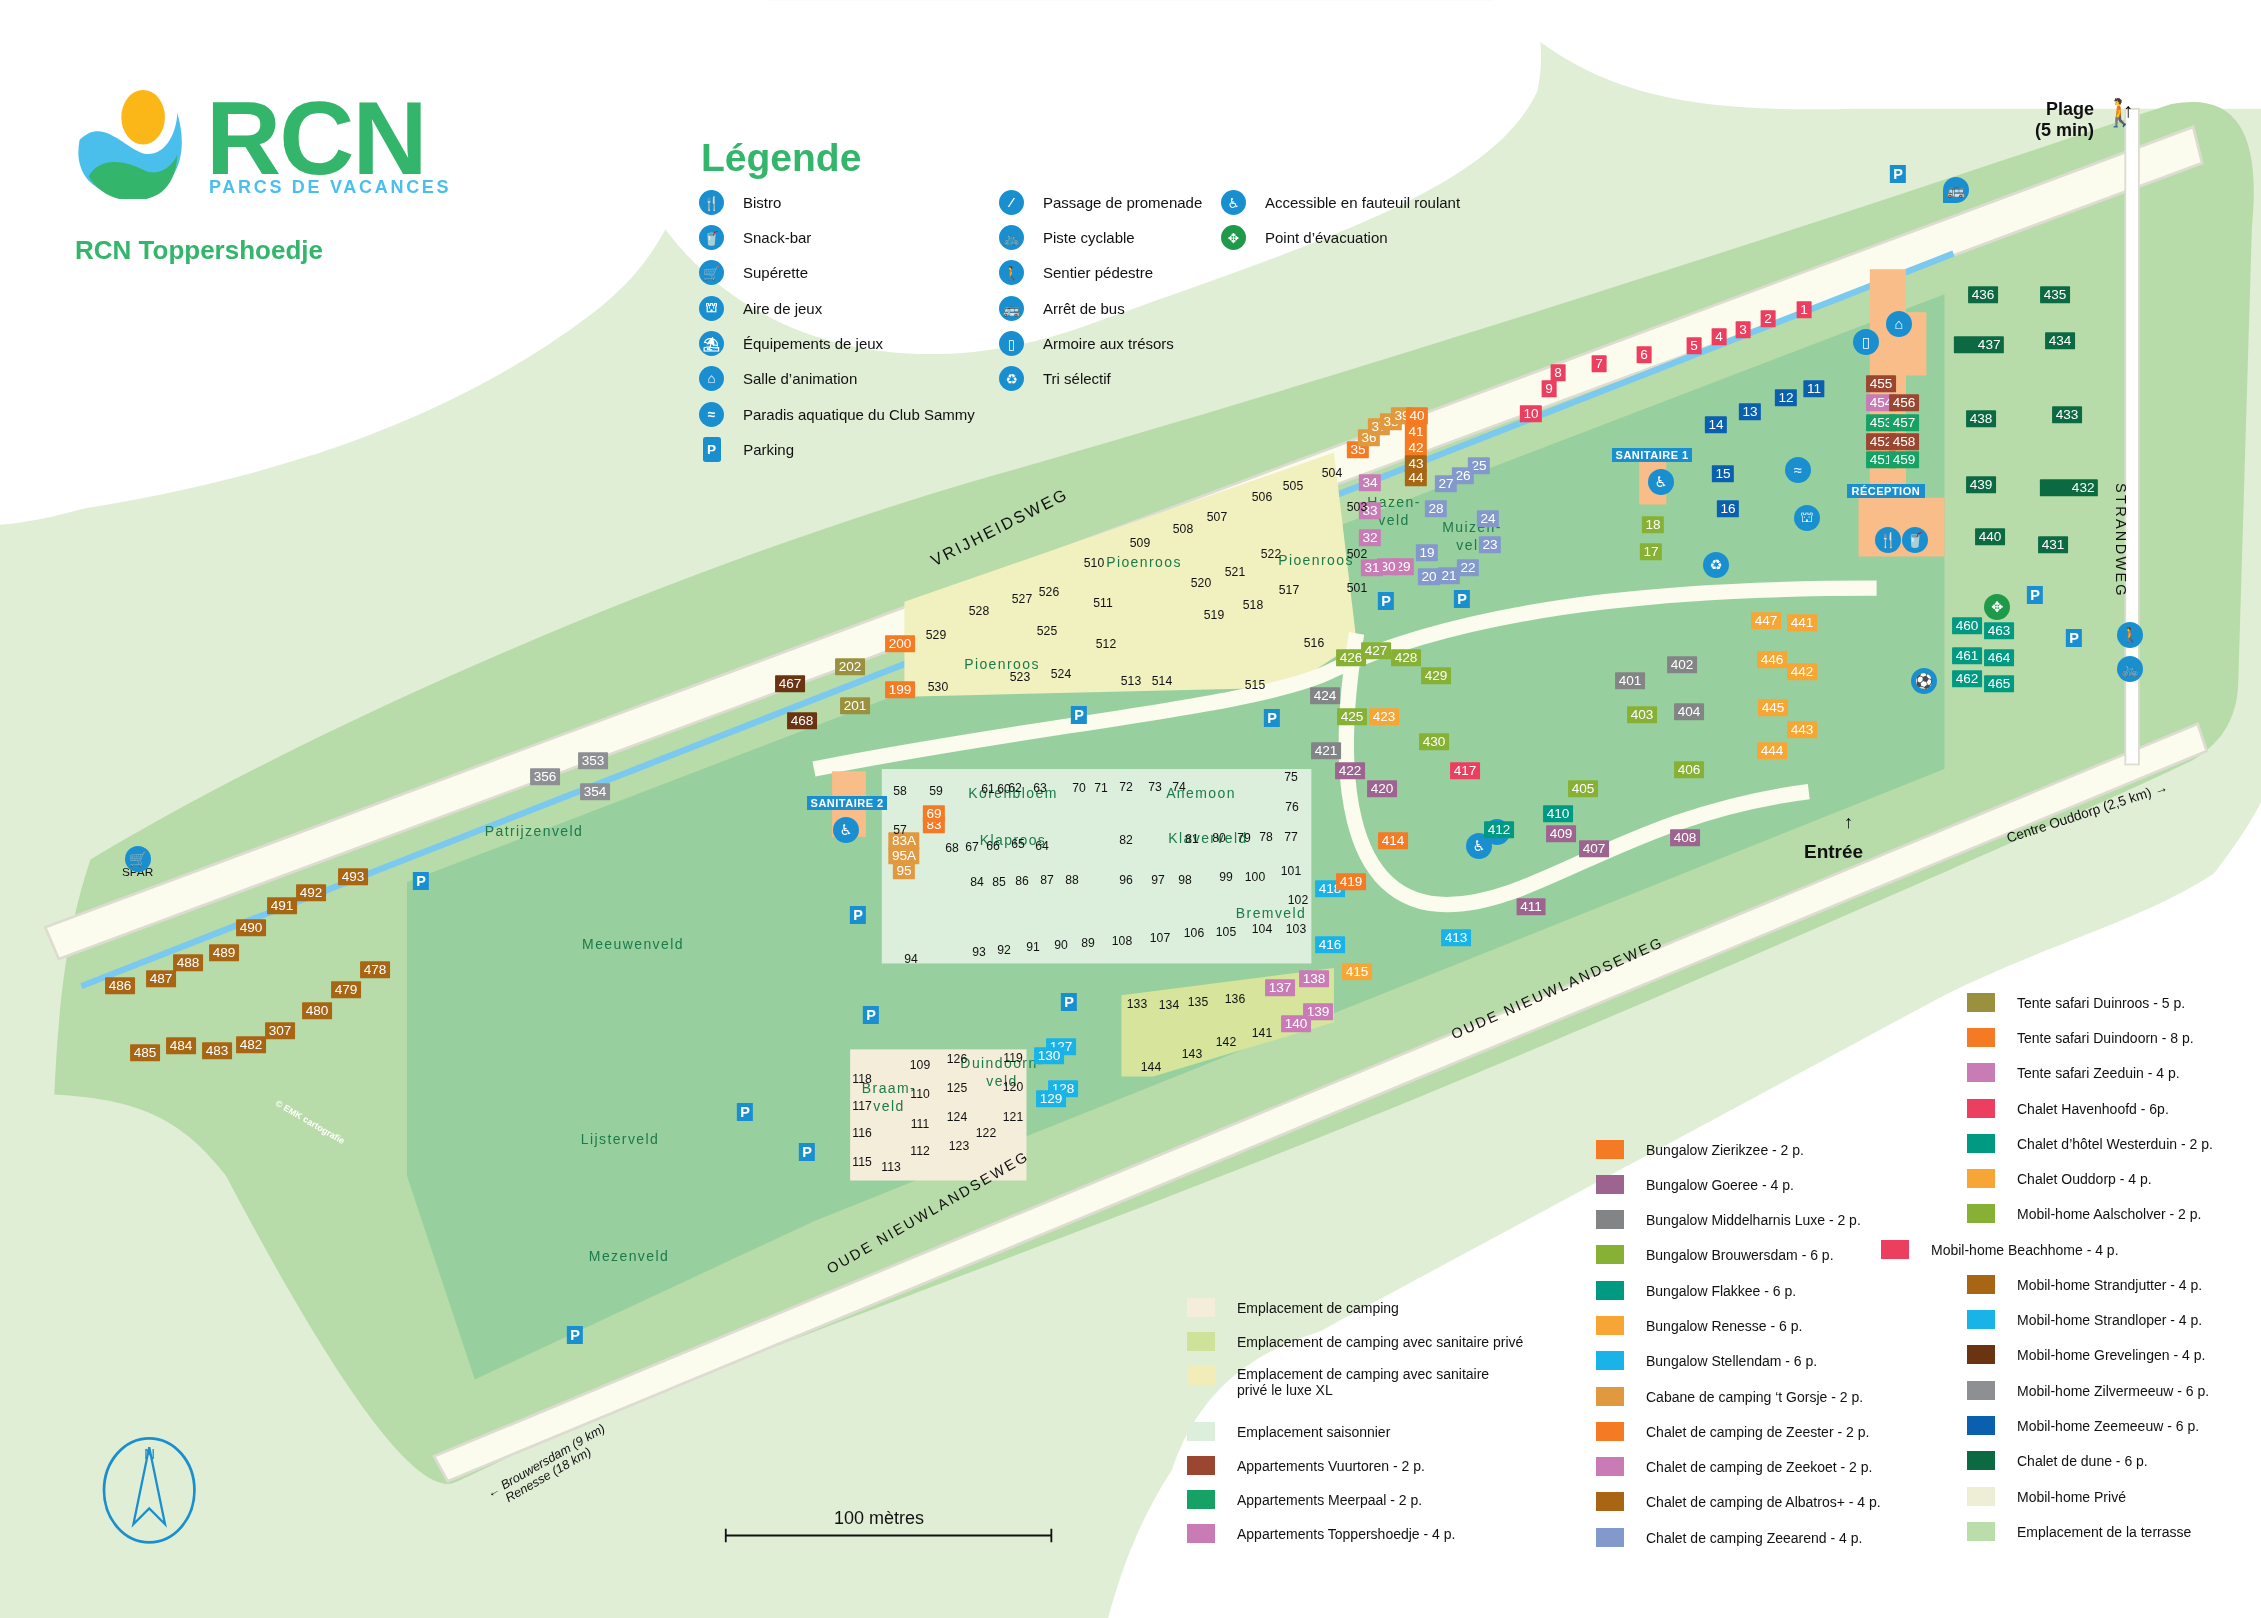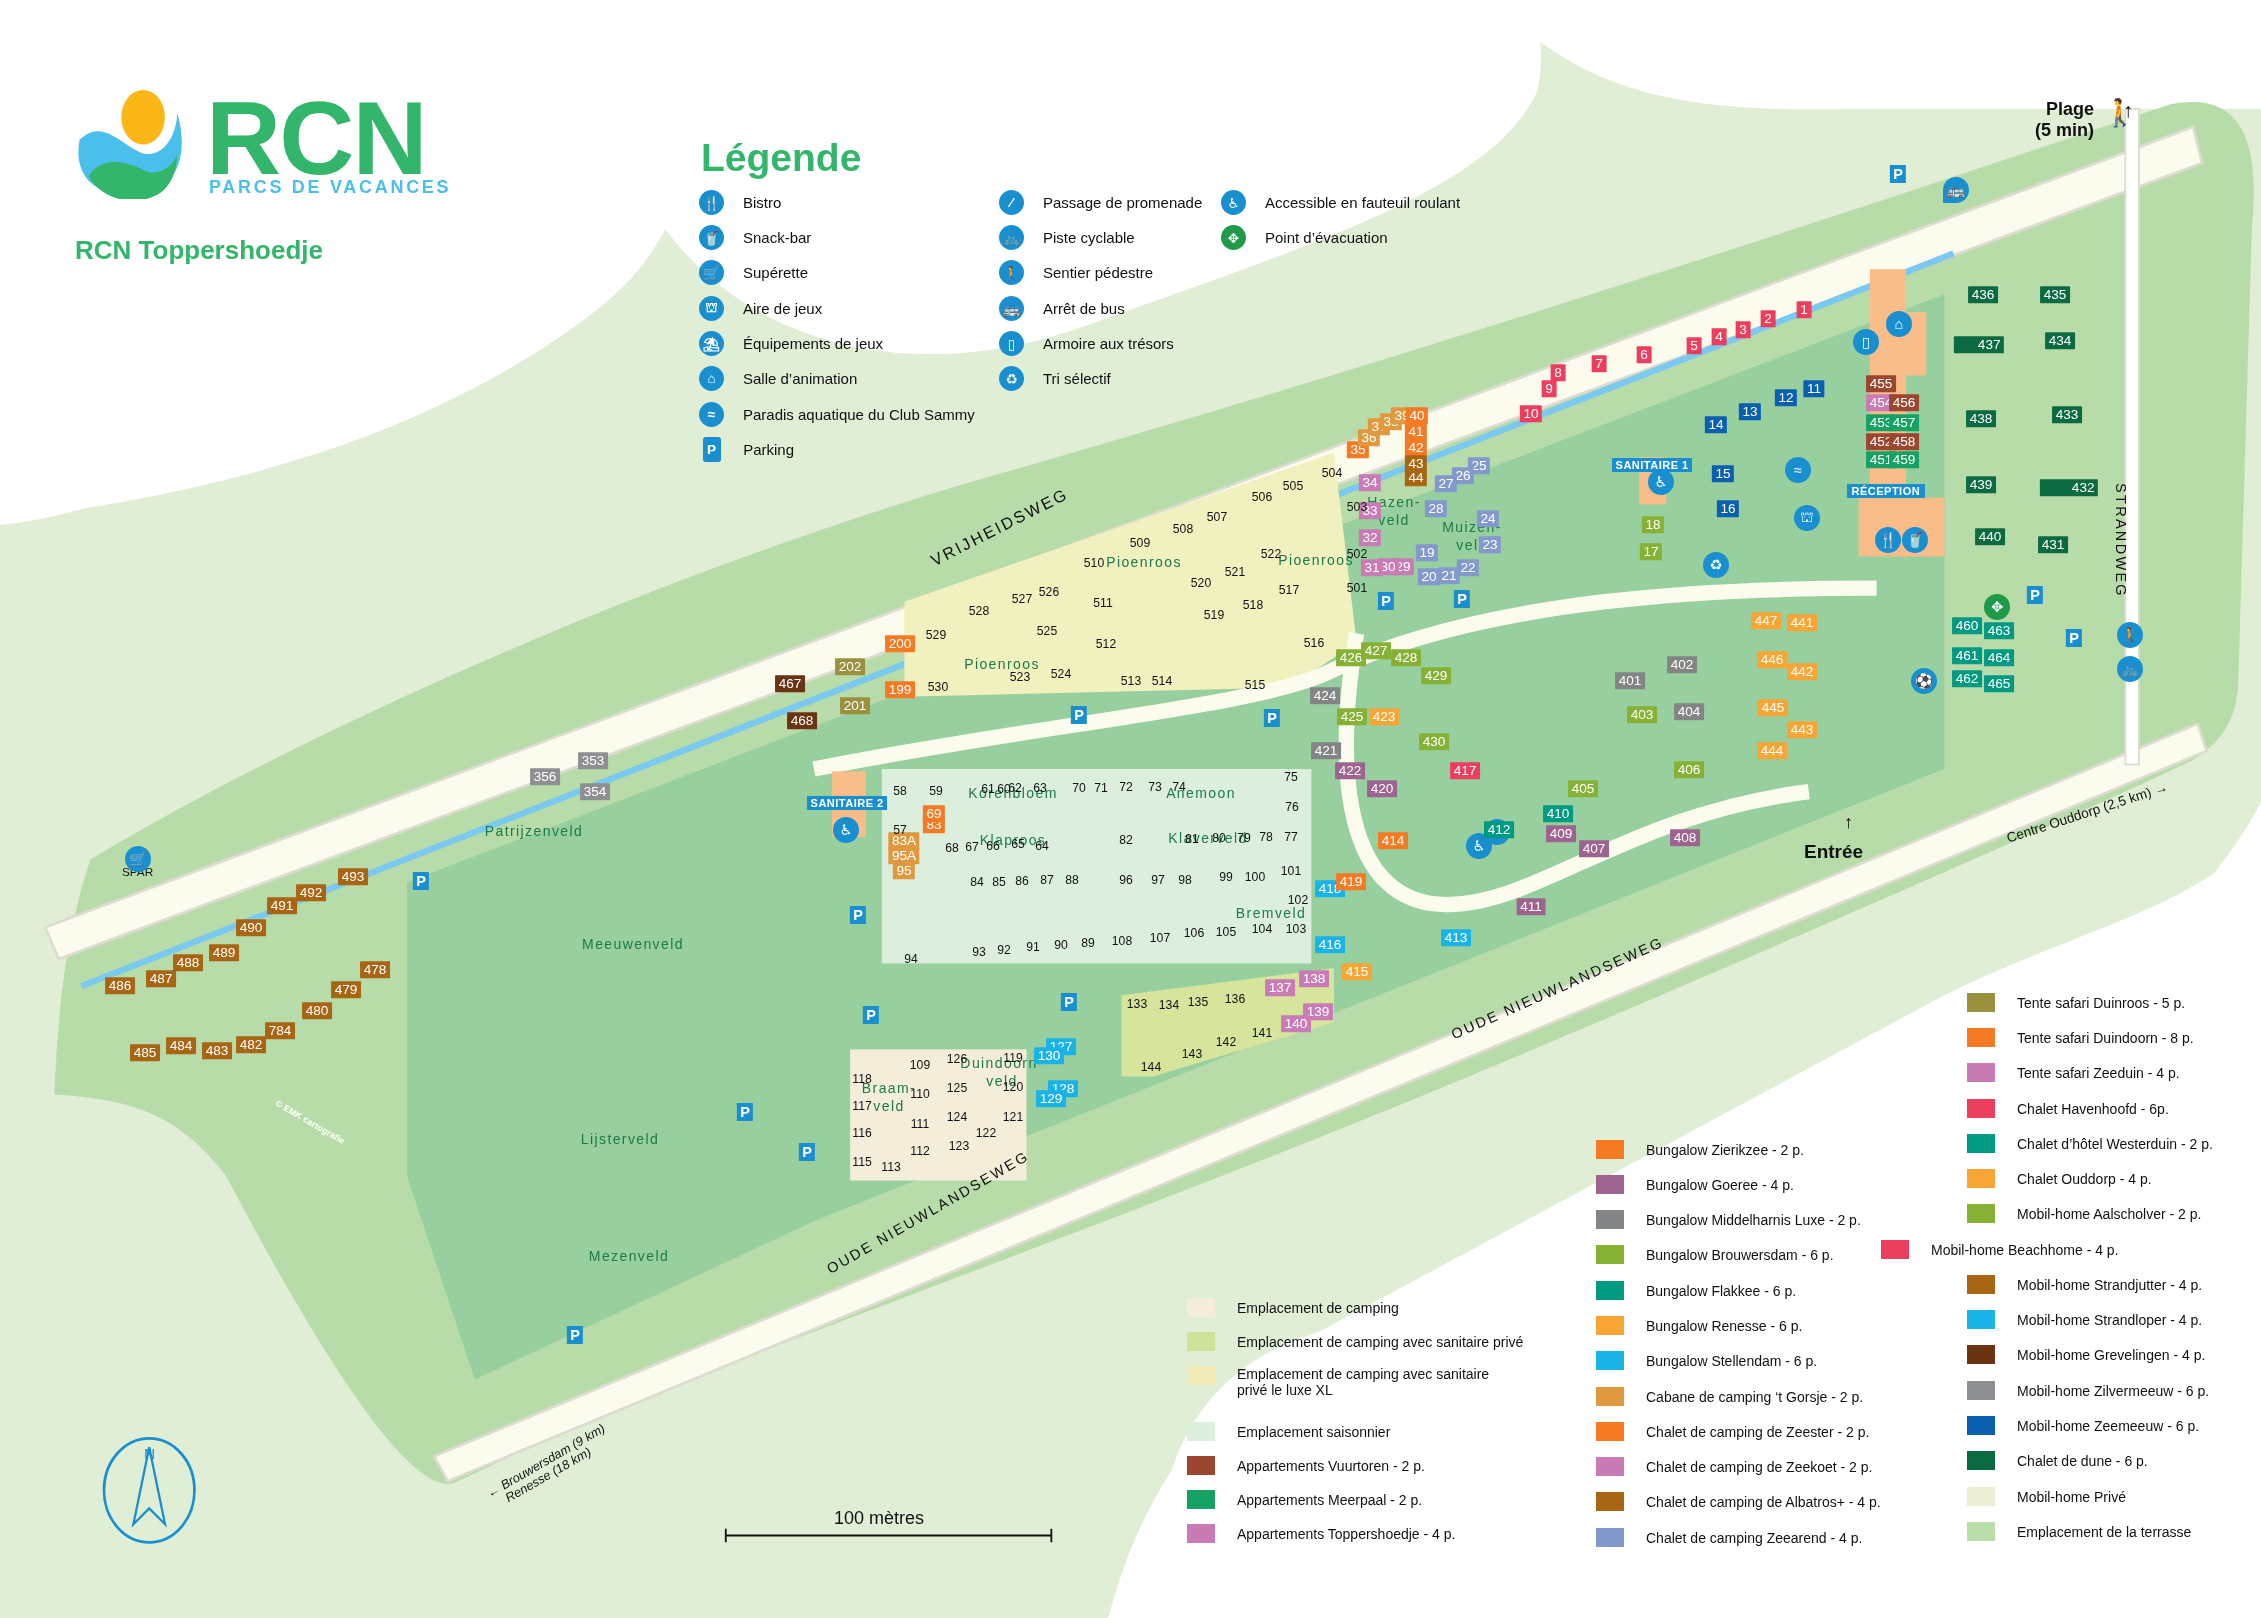--- a/index.html
+++ b/index.html
@@ -306,21 +306,21 @@
 <div class="abs" style="left:2123px;top:99px;font-size:20px;">↑</div>
 
 <div class="info-text" style="left:2003px;top:805px;transform:rotate(-18deg);font-size:13.6px;">Centre Ouddorp (2,5 km) →</div>
 <div class="info-text" style="left:479px;top:1454px;transform:rotate(-30deg);font-size:12.7px;font-style:italic;">← Brouwersdam (9 km)</div>
 <div class="info-text" style="left:500px;top:1468px;transform:rotate(-30deg);font-size:12.7px;font-style:italic;">Renesse (18 km)</div>
 <div class="info-text" style="left:1804px;top:841px;font-weight:bold;font-size:19px;">Entrée</div>
 <div class="abs" style="left:1844px;top:812px;font-size:18px;">↑</div>
 <div class="info-text" style="left:122px;top:828px;font-size:11.8px;margin-top:37px;">SPAR</div>
 <div class="circ-ico" style="left:138px;top:859px;">🛒</div>
 
-<div class="tag" style="left:1612px;top:448px;font-size:11px;padding:0.9px 3.6px;margin-top:10px;">SANITAIRE 1</div>
+<div class="tag" style="left:1612px;top:448px;font-size:11px;padding:0.9px 3.6px;">SANITAIRE 1</div>
 <div class="tag" style="left:807px;top:796px;font-size:11px;padding:0.9px 3.6px;">SANITAIRE 2</div>
 <div class="tag" style="left:1847px;top:484px;font-size:11px;padding:0.9px 4.5px;">RÉCEPTION</div>
 
 <div class="circ-ico" style="left:1661px;top:482px;">♿</div>
 <div class="circ-ico" style="left:846px;top:830px;">♿</div>
 <div class="circ-ico" style="left:1888px;top:540px;">🍴</div>
 <div class="circ-ico" style="left:1915px;top:540px;">🥤</div>
 <div class="circ-ico" style="left:1899px;top:324px;">⌂</div>
 <div class="circ-ico" style="left:1866px;top:342px;">▯</div>
 <div class="circ-ico" style="left:1798px;top:470px;">≈</div>
@@ -496,21 +496,21 @@
     <div class="lot" style="left: 1967px; top: 656px; background: rgb(0, 154, 130);">461</div>
     <div class="lot" style="left: 1967px; top: 679px; background: rgb(0, 154, 130);">462</div>
     <div class="lot" style="left: 1999px; top: 631px; background: rgb(0, 154, 130);">463</div>
     <div class="lot" style="left: 1999px; top: 658px; background: rgb(0, 154, 130);">464</div>
     <div class="lot" style="left: 1999px; top: 684px; background: rgb(0, 154, 130);">465</div>
     <div class="lot" style="left: 790px; top: 684px; background: rgb(106, 52, 19);">467</div>
     <div class="lot" style="left: 802px; top: 721px; background: rgb(106, 52, 19);">468</div>
     <div class="lot" style="left: 375px; top: 970px; background: rgb(168, 102, 20);">478</div>
     <div class="lot" style="left: 346px; top: 990px; background: rgb(168, 102, 20);">479</div>
     <div class="lot" style="left: 317px; top: 1011px; background: rgb(168, 102, 20);">480</div>
-    <div class="lot" style="left: 280px; top: 1031px; background: rgb(168, 102, 20);">784</div>
+    <div class="lot" style="left: 280px; top: 1031px; background: rgb(168, 102, 20);">307</div>
     <div class="lot" style="left: 251px; top: 1045px; background: rgb(168, 102, 20);">482</div>
     <div class="lot" style="left: 217px; top: 1051px; background: rgb(168, 102, 20);">483</div>
     <div class="lot" style="left: 181px; top: 1046px; background: rgb(168, 102, 20);">484</div>
     <div class="lot" style="left: 145px; top: 1053px; background: rgb(168, 102, 20);">485</div>
     <div class="lot" style="left: 120px; top: 986px; background: rgb(168, 102, 20);">486</div>
     <div class="lot" style="left: 161px; top: 979px; background: rgb(168, 102, 20);">487</div>
     <div class="lot" style="left: 188px; top: 963px; background: rgb(168, 102, 20);">488</div>
     <div class="lot" style="left: 224px; top: 953px; background: rgb(168, 102, 20);">489</div>
     <div class="lot" style="left: 251px; top: 928px; background: rgb(168, 102, 20);">490</div>
     <div class="lot" style="left: 282px; top: 906px; background: rgb(168, 102, 20);">491</div>

